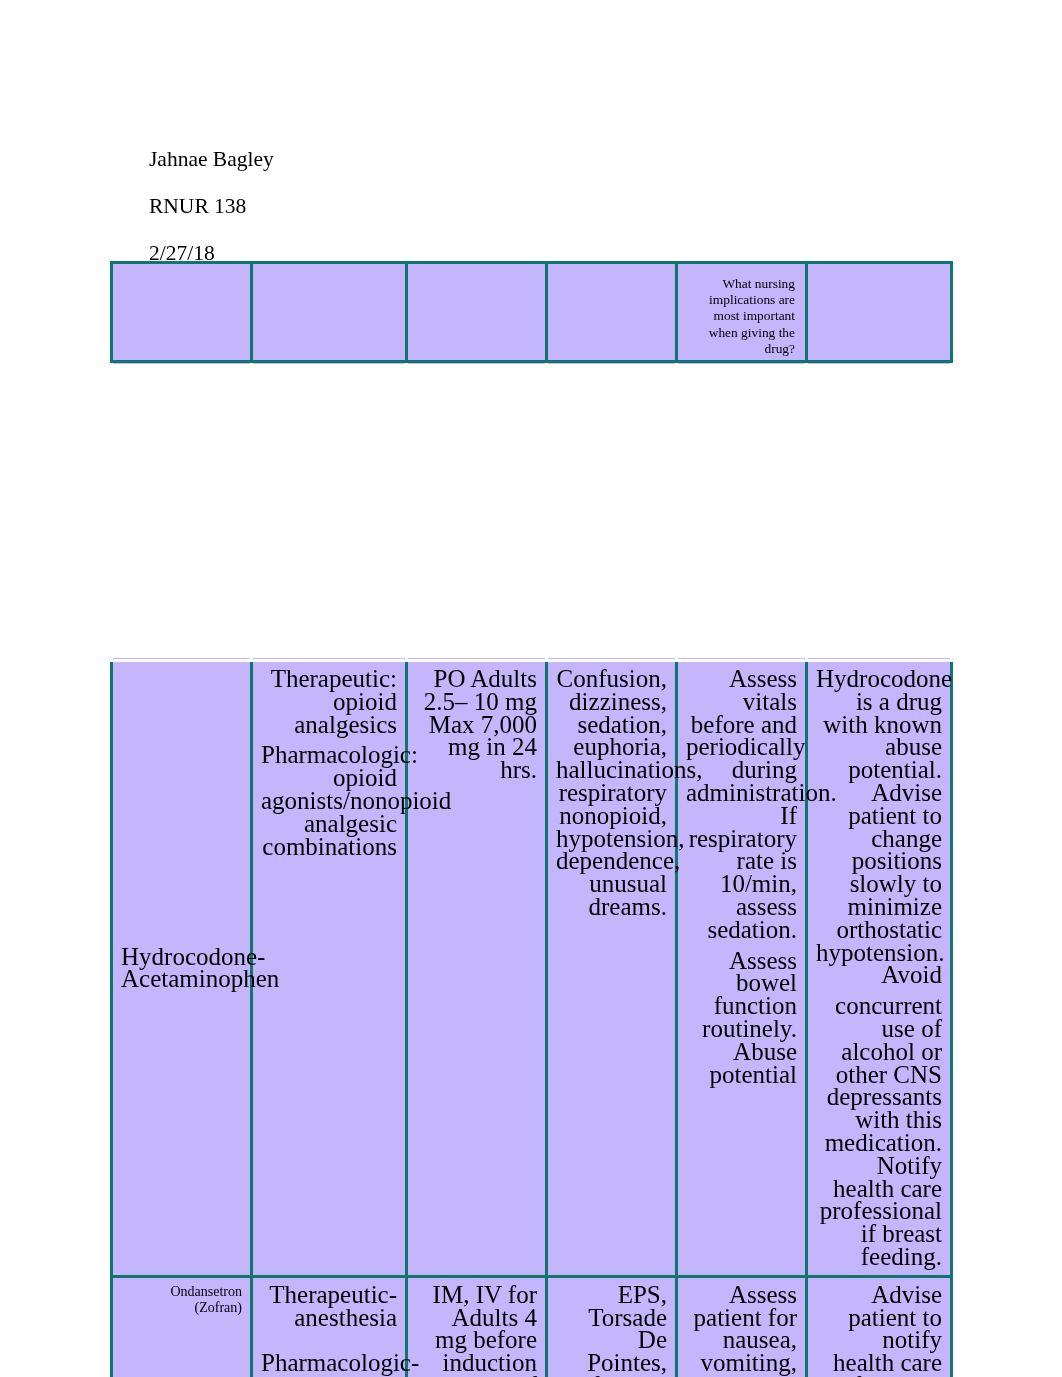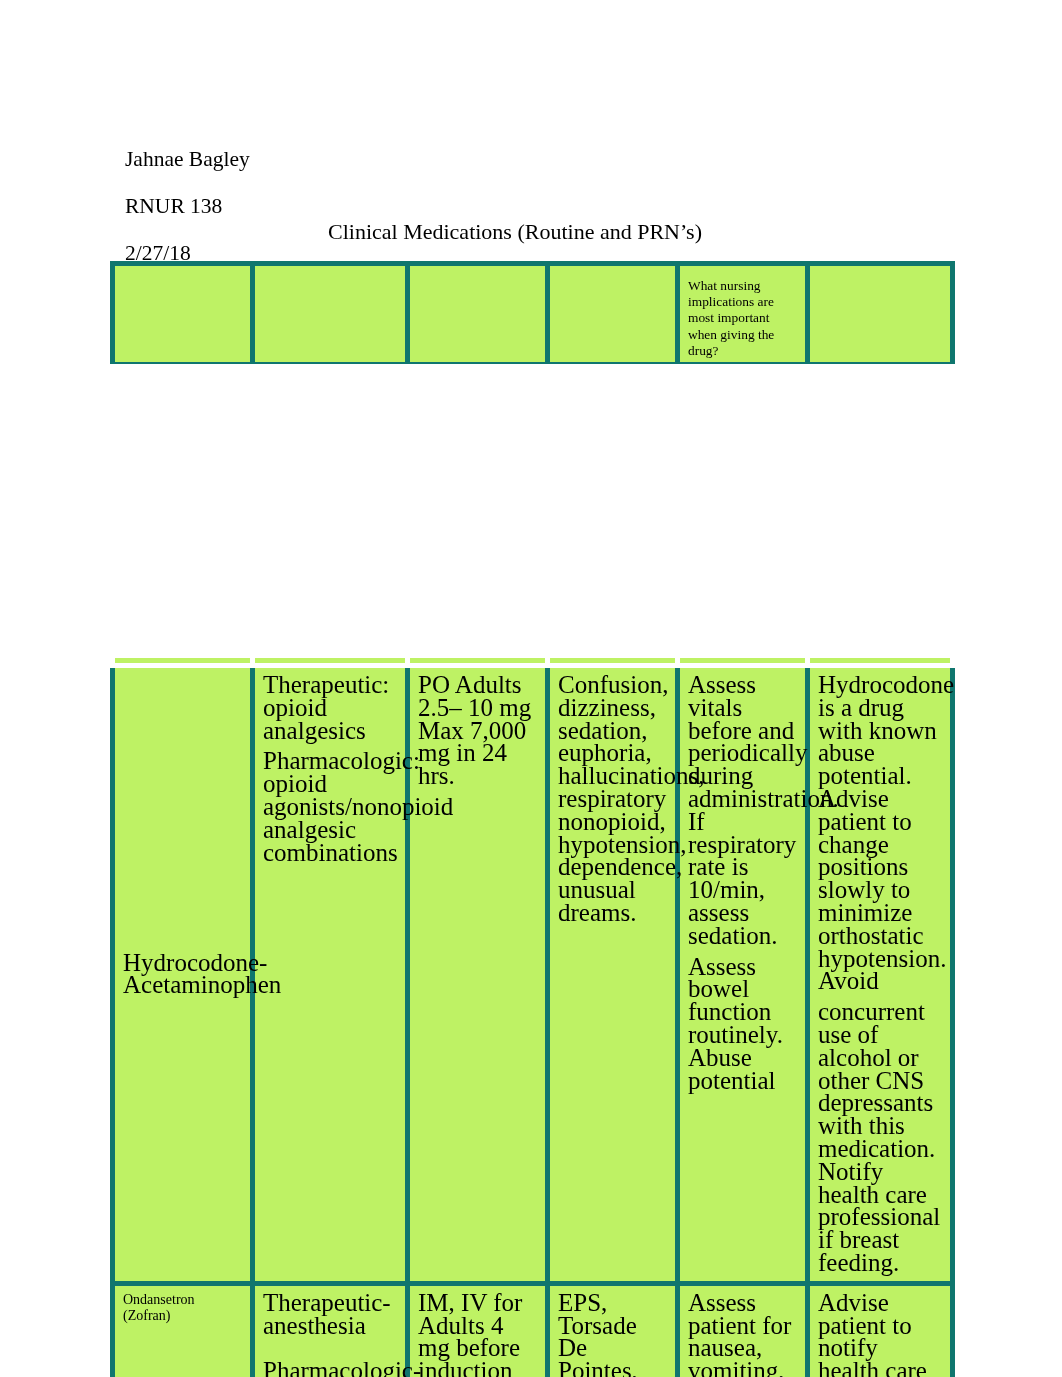--- a/index.html
+++ b/index.html
@@ -27,21 +27,21 @@
 
   
   .heading {
     position: absolute;
     left: 125px;
     top: 124px;
     font-size: 21.5px;
     line-height: 23.6px;
     white-space: pre-line;
   }
-  .heading div { white-space: nowrap; }
+  .heading div { white-space: nowrap; margin-left: 24px; }
 
   .doc-title {
     position: absolute;
     left: 0;
     top: 219px;
     width: 1030px;
     text-align: center;
     font-size: 22px;
     line-height: 26px;
   }
@@ -51,22 +51,23 @@
     position: absolute;
     left: 110px;
     top: 261px;
     width: 840px;
     border-collapse: collapse;
     table-layout: fixed;
   }
   .tbl td {
     vertical-align: middle;
     padding: 0;
-    border: 5px solid #0f766e;
-    background: #bef264;
+    border: 3px solid #0f766e;
+    background: #c4b5fd;
+    text-align: right;
   }
 
   
   .c1 { width: 140px; }
   .c2 { width: 155px; }
   .c3 { width: 140px; }
   .c4 { width: 130px; }
   .c5 { width: 130px; }
   .c6 { width: 145px; }
 
@@ -122,21 +123,20 @@
 <body>
 
 <div class="page">
 
   <div class="heading">
     <div>Jahnae Bagley</div>
     <div>RNUR 138</div>
     <div>2/27/18</div>
   </div>
 
-  <div class="doc-title">Clinical Medications (Routine and PRN’s)</div>
 
   <table class="tbl">
     <colgroup>
       <col class="c1">
         <col class="c2">
         <col class="c3">
         <col class="c4">
         <col class="c5">
         <col class="c6">
     </colgroup>

